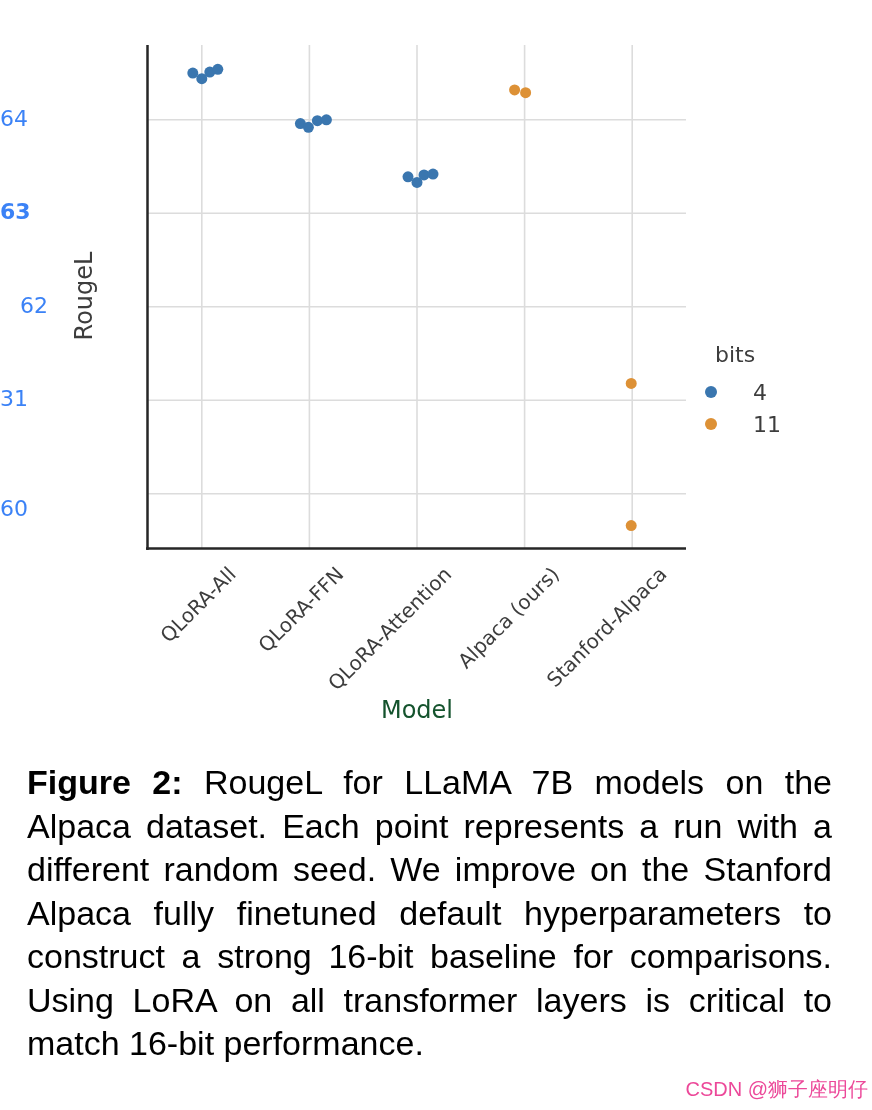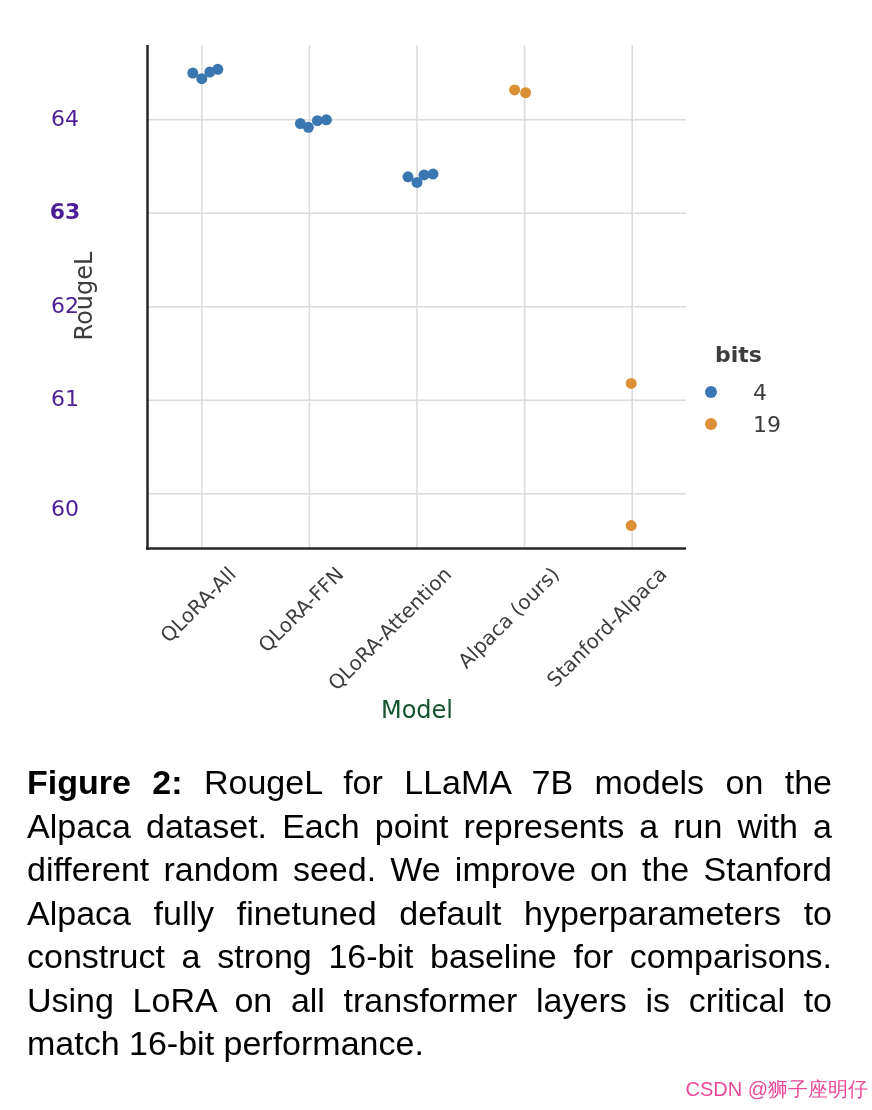--- a/index.html
+++ b/index.html
@@ -4,25 +4,25 @@
 <style>
   html,body{margin:0;padding:0;background:#ffffff;}
   .page{position:relative;width:872px;height:1110px;background:#ffffff;overflow:hidden;
         font-family:"DejaVu Sans",sans-serif;}
   .chart{position:absolute;left:0;top:0;width:872px;height:745px;}
   #plot-svg{position:absolute;left:0;top:0;}
   .ylabel{position:absolute;left:84px;top:296px;transform:translate(-50%,-50%) rotate(-90deg);
           font-size:24px;color:#3d3d3d;white-space:nowrap;}
   .xlabel{position:absolute;left:417px;top:696px;transform:translateX(-50%);
           font-size:24px;color:#14532d;white-space:nowrap;}
-  .ytick{position:absolute;width:130px;text-align:center;font-size:22px;color:#4c1d95;}
+  .ytick{position:absolute;width:130px;text-align:left;font-size:22px;color:#3b82f6;}
   .xtick{position:absolute;font-size:20px;color:#3d3d3d;white-space:nowrap;
          transform-origin:100% 0;transform:rotate(-45deg);}
   .legend{position:absolute;left:703px;top:342px;width:165px;}
-  .legend-title{font-size:22px;color:#3d3d3d;margin-left:12px;margin-bottom:9px;font-weight:bold;}
+  .legend-title{font-size:22px;color:#3d3d3d;margin-left:12px;margin-bottom:9px;}
   .legend-row{display:flex;align-items:center;height:32px;}
   .legend-dot{width:12px;height:12px;border-radius:50%;flex:0 0 auto;margin-left:2px;}
   .legend-label{font-size:22px;color:#3d3d3d;margin-left:36px;}
   .caption{position:absolute;left:27px;top:761px;width:805px;
            font-family:Liberation Sans, sans-serif;font-size:34px;line-height:43.5px;
            color:#000000;text-align:justify;}
   .cap-bold{font-weight:bold;}
   .watermark{position:absolute;right:4px;top:1076px;font-size:20px;color:#ec4899;
              font-family:"Liberation Sans",sans-serif;}
 </style>
@@ -62,41 +62,41 @@
         <circle cx="631.2" cy="383.44981412639413" r="5.5" fill="#DD9136"></circle>
         <circle cx="631.2" cy="525.5613382899633" r="5.5" fill="#DD9136"></circle>
       </svg>
 
     <div class="ylabel">RougeL</div>
     <div class="xlabel">Model</div>
 
     <div id="yticks">
         <div class="ytick" style="top: 105.796px;">64</div>
         <div class="ytick" style="top: 199.29px; font-weight: bold;">63</div>
-        <div class="ytick" style="top: 292.784px;">62</div>
-        <div class="ytick" style="top: 386.279px;">61</div>
+        <div class="ytick" style="top: 292.784px; margin-left: 20px;">62</div>
+        <div class="ytick" style="top: 386.279px;">31</div>
         <div class="ytick" style="top: 496px;">60</div>
       </div>
     <div id="xticks">
         <div class="xtick" style="right: 648.2px; top: 562px;">QLoRA-All</div>
         <div class="xtick" style="right: 540.6px; top: 562px;">QLoRA-FFN</div>
         <div class="xtick" style="right: 433px; top: 562px;">QLoRA-Attention</div>
         <div class="xtick" style="right: 325.4px; top: 562px;">Alpaca (ours)</div>
         <div class="xtick" style="right: 217.8px; top: 562px;">Stanford-Alpaca</div>
       </div>
 
     <div class="legend">
       <div class="legend-title">bits</div>
       <div class="legend-row">
         <span class="legend-dot" style="background-color: rgb(58, 118, 175);"></span>
         <span class="legend-label">4</span>
       </div>
       <div class="legend-row">
         <span class="legend-dot" style="background-color: rgb(221, 145, 54);"></span>
-        <span class="legend-label">19</span>
+        <span class="legend-label">11</span>
       </div>
     </div>
   </div>
 
   <div class="caption">
     <span class="cap-bold">Figure 2:</span><span> RougeL for LLaMA 7B models on the Alpaca dataset. Each point represents a run with a different random seed. We improve on the Stanford Alpaca fully finetuned default hyperparameters to construct a strong 16-bit baseline for comparisons. Using LoRA on all transformer layers is critical to match 16-bit performance.</span>
   </div>
 
   <div class="watermark">CSDN @狮子座明仔</div>
 

